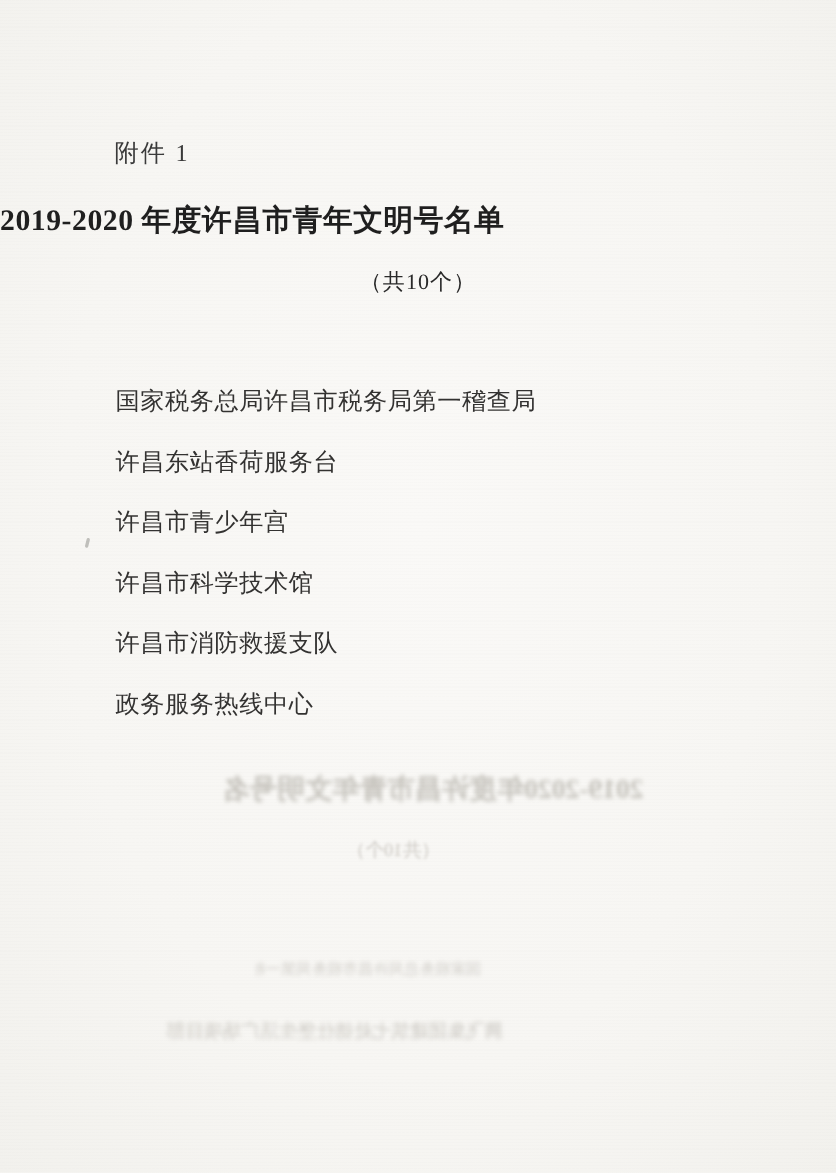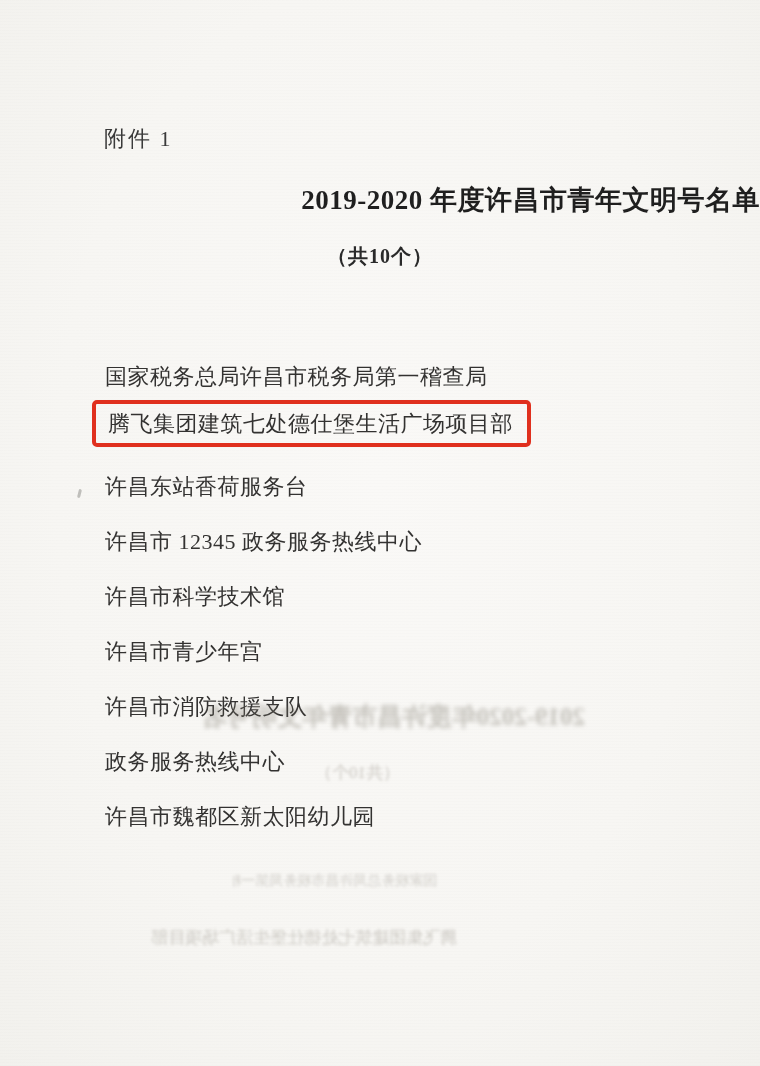--- a/index.html
+++ b/index.html
@@ -30,51 +30,51 @@
     font-size: 22px;
     letter-spacing: 2px;
     color: #3a3a3a;
   }
 
   .doc-title {
     position: absolute;
     left: 0;
     right: 0;
     top: 182px;
-    text-align: right;
+    text-align: left;
     font-size: 27px;
     font-weight: bold;
     letter-spacing: 0.5px;
     color: #1f1f1f;
     font-family: "Liberation Serif", serif;
   }
 
   .count-note {
     position: absolute;
     left: 0;
     right: 0;
     top: 243px;
     text-align: center;
     font-size: 20px;
-    font-weight: bold;
+    font-weight: normal;
     letter-spacing: 1px;
     color: #2a2a2a;
   }
 
   .award-list {
     position: absolute;
     left: 105px;
     top: 337px;
     right: 40px;
   }
 
   .list-item {
     height: 55px;
     display: flex;
-    align-items: flex-end;
+    align-items: center;
     font-size: 22px;
     letter-spacing: 0.5px;
     color: #333231;
     white-space: nowrap;
   }
 
   .highlight-box {
     display: inline-block;
     margin-left: -13px;
     padding: 7px 14px 7px 12px;
@@ -147,42 +147,33 @@
 
   <h1 class="doc-title">2019-2020 年度许昌市青年文明号名单</h1>
 
   <div class="count-note">（共10个）</div>
 
   <div class="award-list">
     <div class="list-item">
       <span class="item-text">国家税务总局许昌市税务局第一稽查局</span>
     </div>
     <div class="list-item">
-      <span class="item-text highlight-box" style="border-color: rgb(224, 48, 30);">腾飞集团建筑七处德仕堡生活广场项目部</span>
-    </div>
-    <div class="list-item">
       <span class="item-text">许昌东站香荷服务台</span>
     </div>
     <div class="list-item">
-      <span class="item-text">许昌市 12345 政务服务热线中心</span>
+      <span class="item-text">许昌市青少年宫</span>
     </div>
     <div class="list-item">
       <span class="item-text">许昌市科学技术馆</span>
-    </div>
-    <div class="list-item">
-      <span class="item-text">许昌市青少年宫</span>
     </div>
     <div class="list-item">
       <span class="item-text">许昌市消防救援支队</span>
     </div>
     <div class="list-item">
       <span class="item-text">政务服务热线中心</span>
-    </div>
-    <div class="list-item">
-      <span class="item-text">许昌市魏都区新太阳幼儿园</span>
     </div>
   </div>
 
   <div class="ghost ghost-title">2019-2020年度许昌市青年文明号名单</div>
   <div class="ghost ghost-count">（共10个）</div>
   <div class="ghost ghost-line-1">国家税务总局许昌市税务局第一稽查局</div>
   <div class="ghost ghost-line-2">腾飞集团建筑七处德仕堡生活广场项目部</div>
 
   <div class="speck"></div>
 

